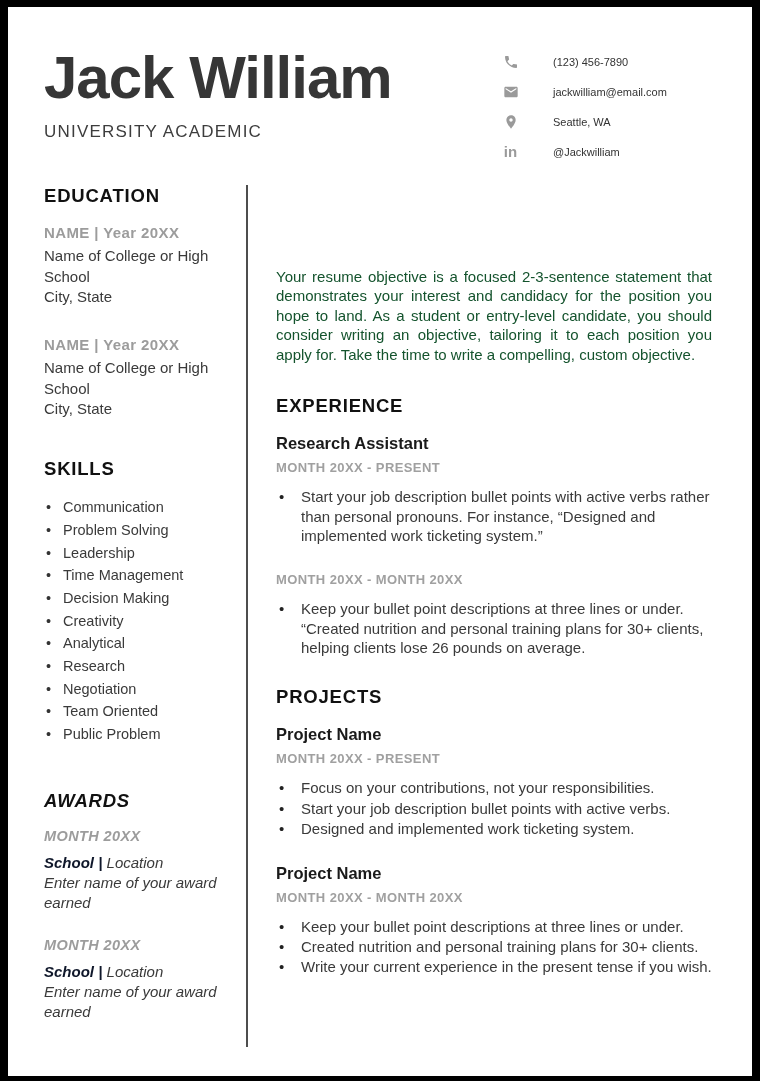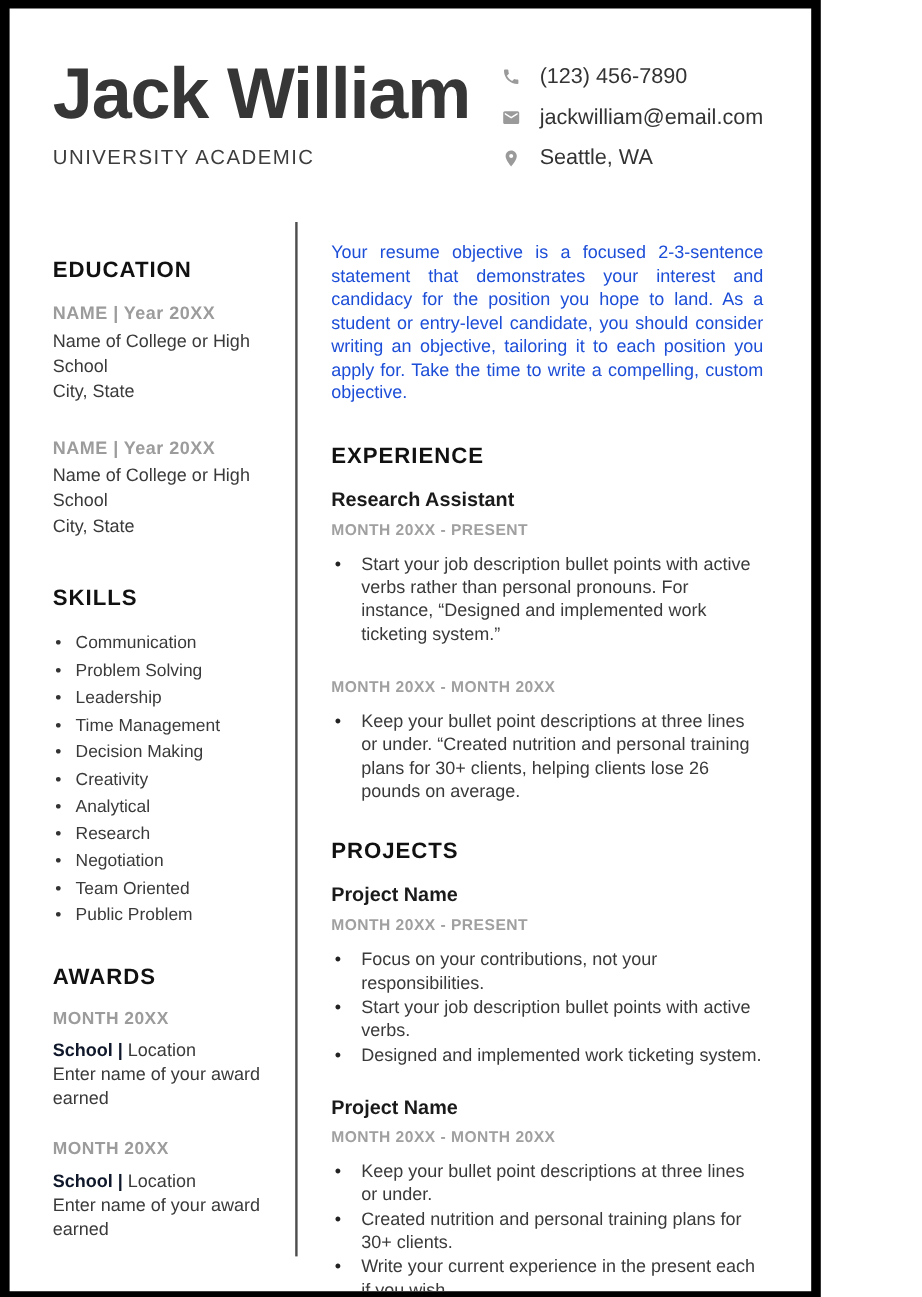--- a/index.html
+++ b/index.html
@@ -1,21 +1,21 @@
 <!DOCTYPE html>
 <html><head>
 <meta charset="utf-8">
 <style>
   * { margin: 0; padding: 0; box-sizing: border-box; }
   html, body { background: #fff; }
   body { font-family: "Liberation Sans", "DejaVu Sans", sans-serif; }
 
   .page {
     position: relative;
-    width: 684px;
+    width: 760px;
     height: 1081px;
     border: 8px solid #000;
     border-top-width: 7px;
     border-bottom-width: 5px;
     background: #fff;
     overflow: hidden;
   }
 
   
   .header {
@@ -52,21 +52,21 @@
     display: inline-flex;
     align-items: center;
     justify-content: center;
     flex: 0 0 17px;
   }
   .contact-item .cicon svg { width: 16px; height: 16px; fill: #9a9a9a; }
   .linkedin-glyph {
     font-size: 15px; font-weight: 700; color: #9a9a9a;
     line-height: 1; letter-spacing: 0;
   }
-  .contact-text { font-size: 18px; color: #333; }
+  .contact-text { font-size: 11px; color: #333; margin-left: 19px; }
 
   
   .content {
     display: flex;
     align-items: center;
   }
   .col-divider {
     position: absolute;
     left: 238px;
     top: 178px;
@@ -111,38 +111,38 @@
     color: #3a3a3a;
     line-height: 22.7px;
   }
   .skills-list li::before {
     content: "•";
     position: absolute;
     left: 2px;
     color: #333;
   }
 
-  .awards-block { margin-top: 28px; }
+  .awards-block { margin-top: 44px; font-style: italic; }
   .award-entry { margin-top: 16px; margin-bottom: 22px; }
   .award-date {
     font-size: 14.5px;
     font-weight: 700;
     color: #9c9c9c;
     letter-spacing: 0.4px;
     margin-bottom: 9px;
   }
   .award-school-line { font-size: 15px; line-height: 1.33; color: #3a3a3a; }
   .award-school-line b { color: #0f172a; font-weight: 700; }
   .award-desc { font-size: 15px; color: #3a3a3a; line-height: 1.33; }
 
   
   .objective-text {
     margin-top: 16px;
     font-size: 15px;
-    color: #1d4ed8;
+    color: #14532d;
     line-height: 1.3;
     text-align: justify;
   }
   .experience-block { margin-top: 31px; }
   .projects-block { margin-top: 29px; }
   .job { margin-top: 17px; }
   .job-name {
     font-size: 16.5px;
     font-weight: 700;
     color: #1a1a1a;
@@ -197,20 +197,26 @@
         </span>
         <span class="contact-text">jackwilliam@email.com</span>
       </div>
       <div class="contact-item">
         <span class="cicon">
           <svg viewBox="0 0 24 24">
               <path d="M12 2C8.13 2 5 5.13 5 9c0 5.25 7 13 7 13s7-7.75 7-13c0-3.87-3.13-7-7-7zm0 9.5c-1.38 0-2.5-1.12-2.5-2.5s1.12-2.5 2.5-2.5 2.5 1.12 2.5 2.5-1.12 2.5-2.5 2.5z"></path>
             </svg>
         </span>
         <span class="contact-text">Seattle, WA</span>
+      </div>
+      <div class="contact-item">
+        <span class="cicon">
+          <span class="linkedin-glyph">in</span>
+        </span>
+        <span class="contact-text">@Jackwilliam</span>
       </div>
     </div>
   </div>
 
   <div class="col-divider"></div>
 
   <div class="content">
 
     <div class="left-col">
 
@@ -302,20 +308,20 @@
             <li>Designed and implemented work ticketing system.</li>
           </ul>
         </div>
 
         <div class="job" style="margin-top:25px;">
           <div class="job-name">Project Name</div>
           <div class="job-dates">MONTH 20XX - MONTH 20XX</div>
           <ul class="bullet-list">
             <li>Keep your bullet point descriptions at three lines or under.</li>
             <li>Created nutrition and personal training plans for 30+ clients.</li>
-            <li>Write your current experience in the present each if you wish.</li>
+            <li>Write your current experience in the present tense if you wish.</li>
           </ul>
         </div>
       </div>
 
     </div>
   </div>
 </div>
 
 </body></html>

